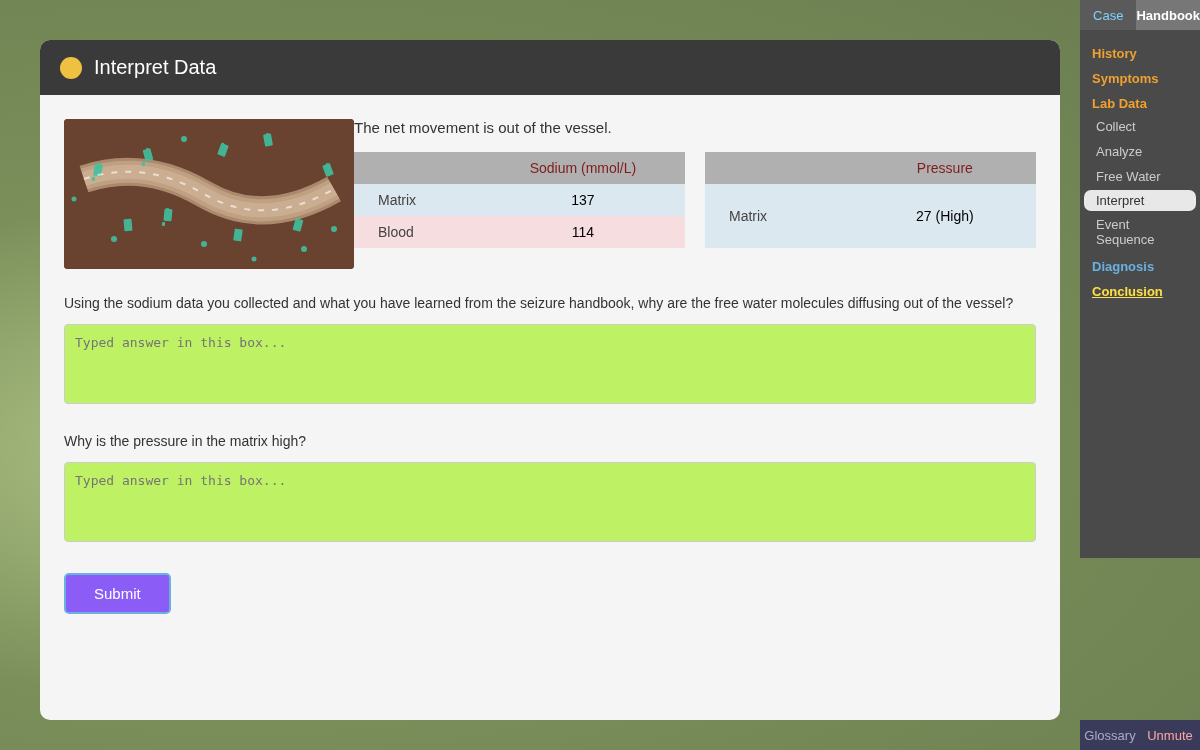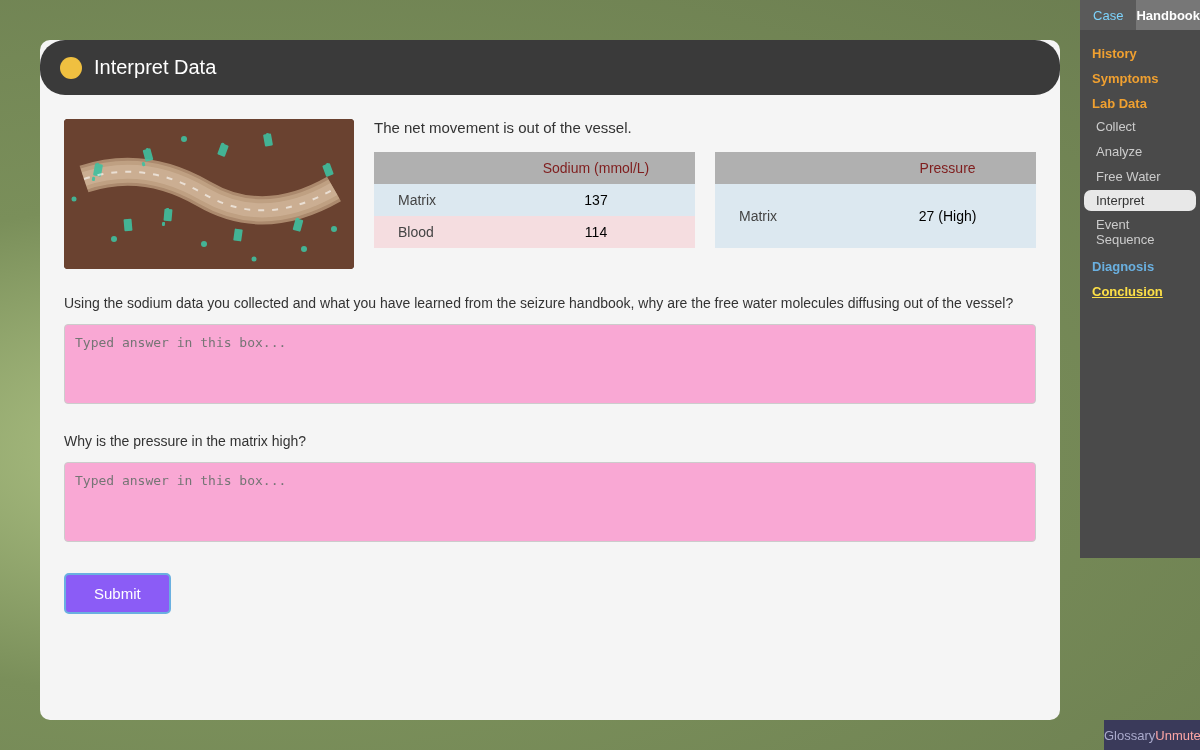--- a/index.html
+++ b/index.html
@@ -100,21 +100,21 @@
       border-radius: 7px;
       margin: 0 4px;
       padding: 3px 12px;
     }
 
     
     .bottom-bar {
       position: absolute;
       bottom: 0;
       right: 0;
-      width: 96px;
+      width: 120px;
       height: 30px;
       display: flex;
       z-index: 10;
     }
 
     .bottom-glossary {
       flex: 1;
       background: #3a3a5a;
       color: #aaaacc;
       display: flex;
@@ -149,21 +149,20 @@
       display: flex;
       flex-direction: column;
     }
 
     .card-header {
       background: #3a3a3a;
       padding: 16px 20px;
       display: flex;
       align-items: center;
       gap: 12px;
-      border-radius: 25px;
     }
 
     .header-icon {
       width: 22px;
       height: 22px;
       background: #f0c040;
       border-radius: 50%;
       flex-shrink: 0;
     }
 
@@ -175,21 +174,20 @@
 
     .card-body {
       padding: 24px 24px;
       overflow-y: auto;
       flex: 1;
     }
 
     
     .top-section {
       display: flex;
-      gap: 20px;
       margin-bottom: 24px;
     }
 
     .vessel-image {
       width: 290px;
       height: 150px;
       flex-shrink: 0;
       border-radius: 4px;
       overflow: hidden;
       background: #5a3a2a;
@@ -258,21 +256,21 @@
     .question-text {
       font-size: 14px;
       color: #333;
       margin-bottom: 10px;
       line-height: 1.5;
     }
 
     .answer-box {
       width: 100%;
       height: 80px;
-      background: #f9a8d4;
+      background: #bef264;
       border: 1px solid #ccc;
       border-radius: 4px;
       padding: 10px;
       font-family: monospace;
       font-size: 13px;
       color: #666;
       resize: none;
       outline: none;
     }
 

